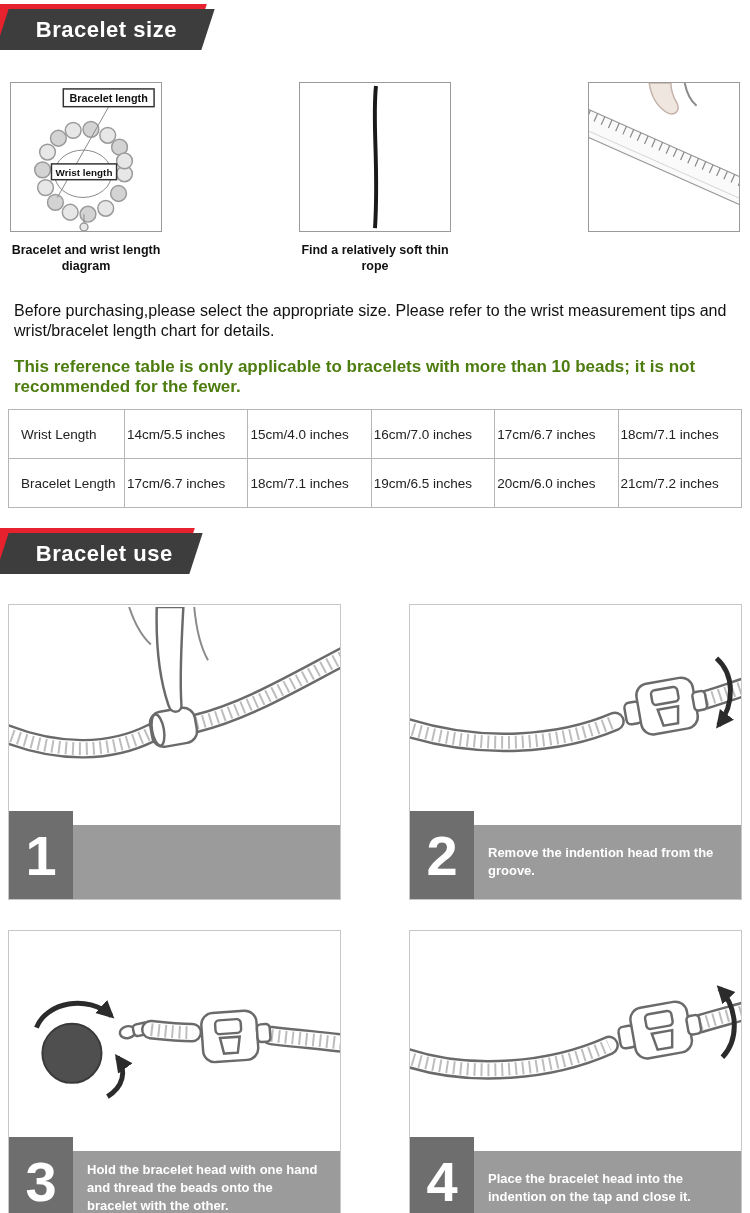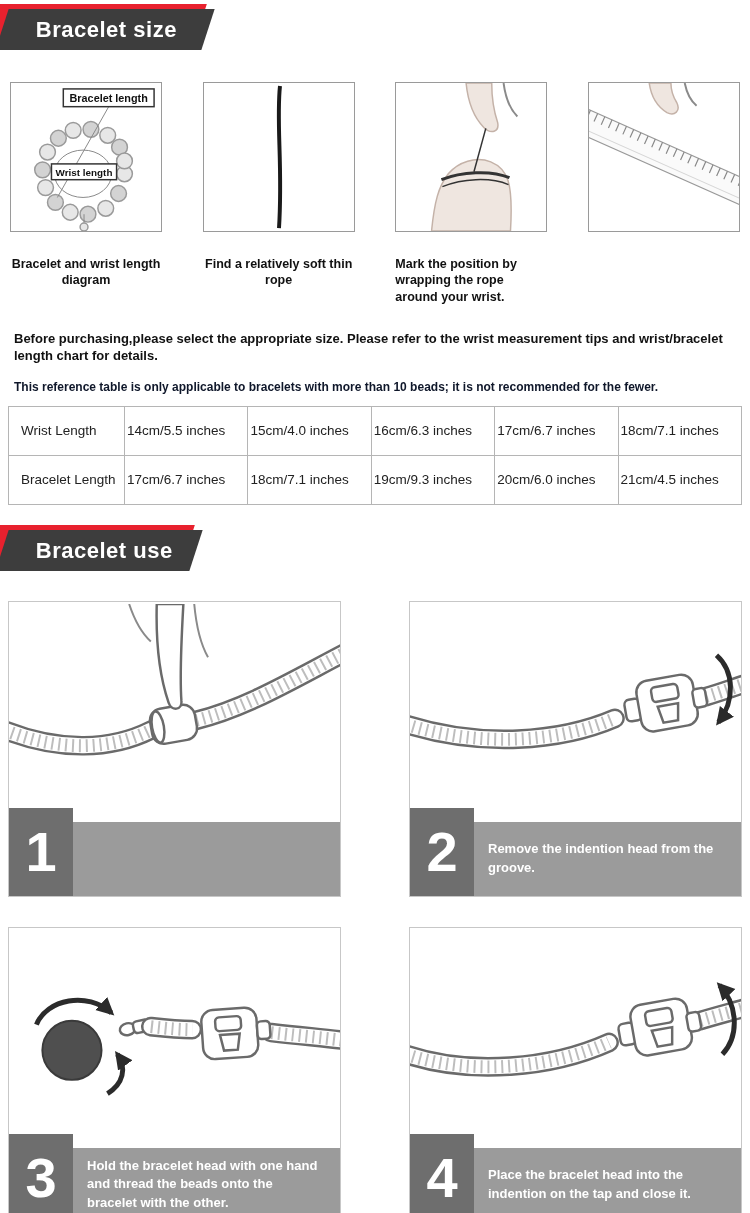--- a/index.html
+++ b/index.html
@@ -13,27 +13,27 @@
   .banner-red{position:absolute;left:-12px;top:0;height:42px;background:#e8212e;transform:skewX(-18deg)}
   .banner-dark{position:absolute;left:2px;top:5px;height:41px;background:#3d3d3d;transform:skewX(-18deg);display:flex;align-items:center}
   .banner-text{transform:skewX(18deg);color:#fff;font-weight:bold;font-size:22px;padding-left:34px;letter-spacing:.5px;white-space:nowrap}
   .w1 .banner-red{width:212px}.w1 .banner-dark{width:206px}
   .w2 .banner-red{width:200px}.w2 .banner-dark{width:194px}
   
   .panels-row{display:flex;justify-content:space-between;padding:0 10px;margin-top:28px}
   .panel{width:152px}
   .panel-img{height:150px;border:1px solid #9a9a9a;background:#fff;overflow:hidden}
   .panel-img svg{display:block;width:100%;height:100%}
-  .cap{margin-top:24px;font-size:12.5px;line-height:1.3;color:#111}
+  .cap{margin-top:10px;font-size:12.5px;line-height:1.3;color:#111}
   .cap.center{text-align:center;font-weight:bold}
   .cap.plain{text-align:center;font-weight:bold}
   .cap.left{text-align:left;font-weight:bold}
   
-  .intro{margin:26px 14px 0;font-size:13px;font-weight:bold;line-height:1.3;color:#111}
-  .note{margin:15px 14px 2px;font-size:12px;font-weight:bold;color:#0f172a}
+  .intro{margin:26px 14px 0;font-size:16px;font-weight:normal;line-height:1.3;color:#111}
+  .note{margin:15px 14px 2px;font-size:17px;font-weight:bold;color:#4d7c0f}
   
   .size-table{width:734px;margin:12px 8px 0;border-collapse:collapse;table-layout:fixed}
   .size-table td{border:1px solid #b5b5b5;height:49px;font-size:13.5px;text-align:left;color:#222;padding:2px}
   .size-table td.rowhead{text-align:left;padding-left:12px;width:116px}
   
   .use-grid{display:grid;grid-template-columns:1fr 1fr;column-gap:68px;row-gap:30px;padding:0 8px;margin-top:26px}
   .use-panel{position:relative;height:296px;border:1px solid #c7c7c7;background:#fff;overflow:visible}
   .use-draw{display:block;width:100%;height:212px;margin-top:2px}
   .use-band{position:absolute;left:0;right:0;bottom:0;height:74px;background:#9b9b9b;display:flex;align-items:flex-end}
   .use-num{width:64px;height:88px;background:#6e6e6e;color:#fff;font-size:56px;font-weight:bold;display:flex;align-items:center;justify-content:center;flex:0 0 64px}
@@ -108,37 +108,20 @@
 
     <figure class="panel">
       <div class="panel-img">
         <svg viewBox="0 0 150 150">
           <path d="M 76 3 C 72 40, 79 85, 75 147" fill="none" stroke="#1a1a1a" stroke-width="4"></path>
         </svg>
       </div>
       <figcaption class="cap plain">Find a relatively soft thin rope</figcaption>
     </figure>
 
-    <figure class="panel">
-      <div class="panel-img">
-        <svg viewBox="0 0 150 150">
-          <path class="skin" d="M 35 150 C 38 120, 42 105, 52 92 C 62 80, 80 74, 95 80 C 112 87, 118 100, 115 150 Z"></path>
-          <g>
-            <path class="rope" d="M 45 98 C 65 90, 95 88, 114 96"></path>
-            <path class="rope" style="stroke-width:1.5" d="M 46 105 C 66 97, 94 95, 113 103"></path>
-          </g>
-          <g>
-            <path class="skin" d="M 70 0 C 72 20, 78 35, 88 45 C 95 52, 104 50, 102 40 C 98 28, 96 12, 96 0 Z"></path>
-            <path class="line" d="M 108 0 C 110 15, 114 26, 122 34"></path>
-            <line class="rope" style="stroke-width:1.5" x1="90" y1="46" x2="78" y2="90"></line>
-          </g>
-        </svg>
-      </div>
-      <figcaption class="cap left">Mark the position by wrapping the rope around your wrist.</figcaption>
-    </figure>
 
     <figure class="panel">
       <div class="panel-img">
         <svg viewBox="0 0 150 150">
           <g transform="rotate(24 75 75)">
             <rect x="-45" y="62" width="240" height="26" fill="#fafafa" stroke="#999" stroke-width="1.2"></rect>
             <line x1="-45" y1="66.5" x2="195" y2="66.5" stroke="#888" stroke-width="9" stroke-dasharray="1.2 6.8"></line>
             <line x1="-45" y1="82" x2="195" y2="82" stroke="#d5d5d5" stroke-width="1"></line>
           </g>
           <g>
@@ -153,31 +136,31 @@
 
   <p class="intro">Before purchasing,please select the appropriate size. Please refer to the wrist measurement tips and wrist/bracelet length chart for details.</p>
   <p class="note">This reference table is only applicable to bracelets with more than 10 beads; it is not recommended for the fewer.</p>
 
   <table class="size-table">
     <tbody>
       <tr>
         <td class="rowhead">Wrist Length</td>
         <td>14cm/5.5 inches</td>
         <td>15cm/4.0 inches</td>
-        <td>16cm/6.3 inches</td>
+        <td>16cm/7.0 inches</td>
         <td>17cm/6.7 inches</td>
         <td>18cm/7.1 inches</td>
       </tr>
       <tr>
         <td class="rowhead">Bracelet Length</td>
         <td>17cm/6.7 inches</td>
         <td>18cm/7.1 inches</td>
-        <td>19cm/9.3 inches</td>
+        <td>19cm/6.5 inches</td>
         <td>20cm/6.0 inches</td>
-        <td>21cm/4.5 inches</td>
+        <td>21cm/7.2 inches</td>
       </tr>
     </tbody>
   </table>
 
   <header class="banner w2" style="margin-top:20px">
     <div class="banner-red"></div>
     <div class="banner-dark">
       <span class="banner-text">Bracelet use</span>
     </div>
   </header>

